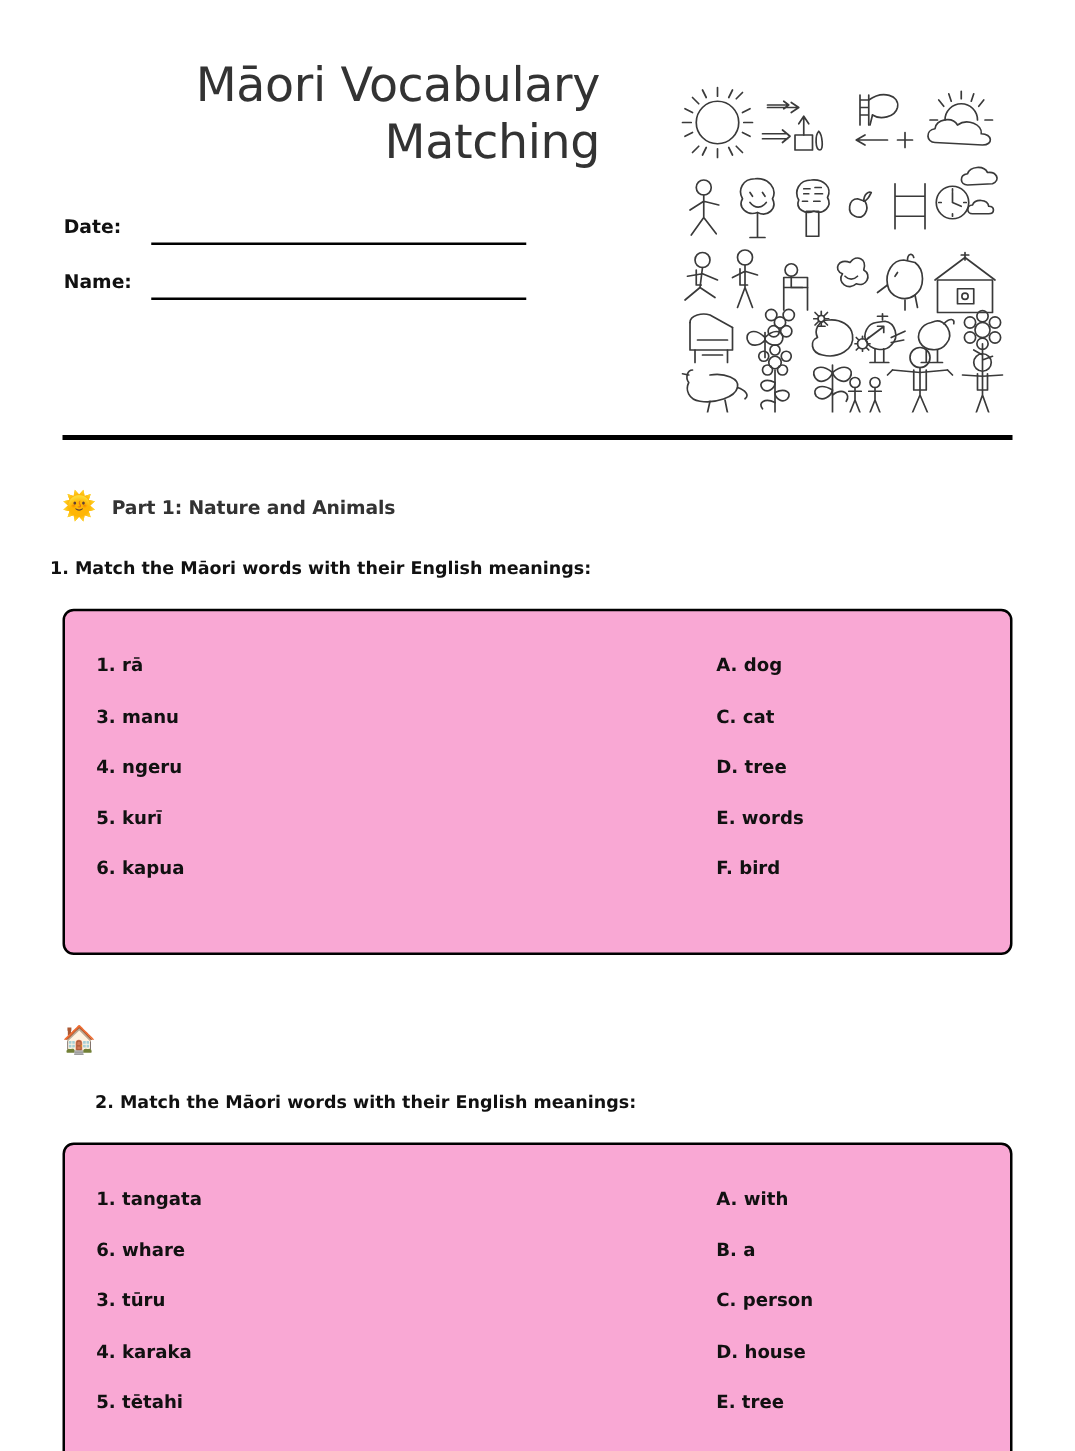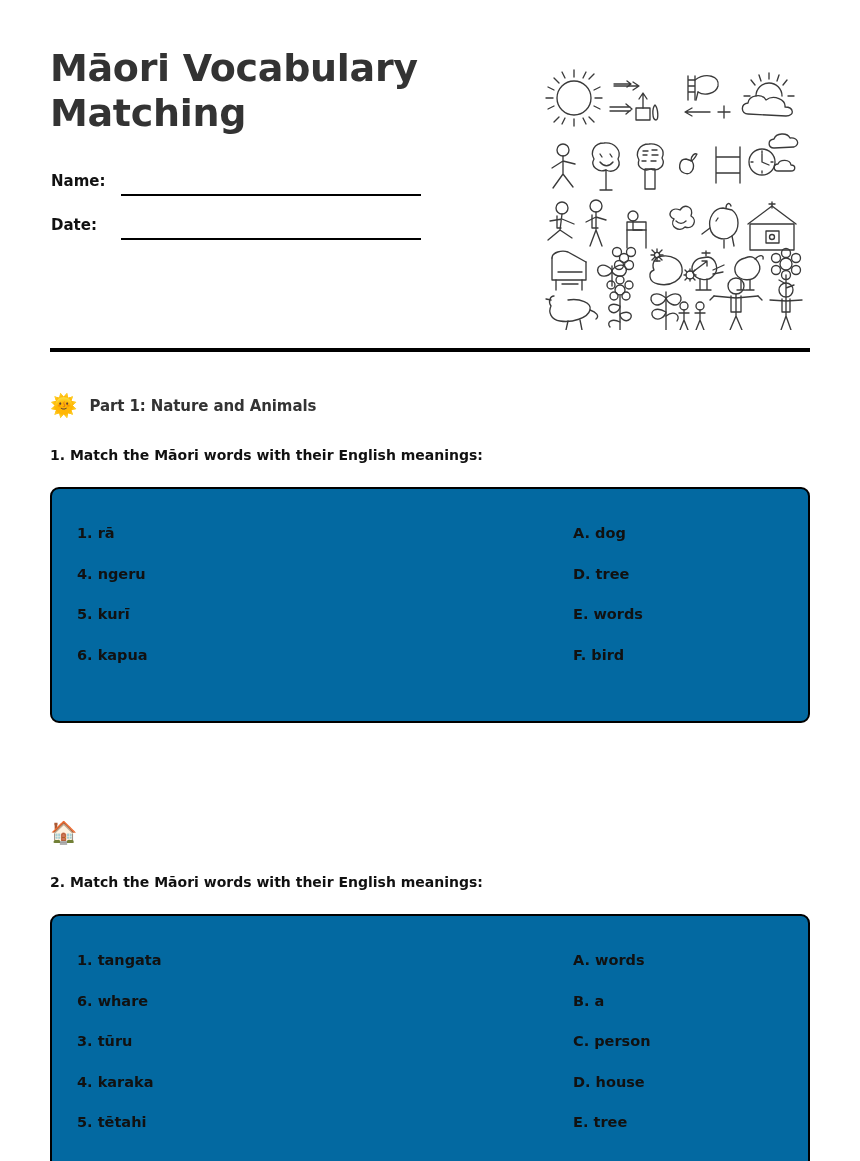--- a/index.html
+++ b/index.html
@@ -30,24 +30,25 @@
     top: 46px;
     width: 760px;
     height: 280px;
   }
   .title {
     position: absolute;
     left: 0;
     top: 0;
     width: 430px;
     font-size: 38px;
-    font-weight: bold;
+    font-weight: normal;
     line-height: 1.18;
     color: #333333;
     letter-spacing: -0.3px;
+    text-align: right;
   }
   .meta {
     position: absolute;
     left: 1px;
     top: 118px;
     width: 430px;
   }
   .meta-row {
     position: relative;
     height: 44px;
@@ -115,34 +116,34 @@
   }
   .section-title {
     font-size: 15px;
     font-weight: bold;
     color: #333333;
     letter-spacing: -0.1px;
   }
 
   .prompt {
     position: absolute;
-    left: 50px;
+    left: 40px;
     font-size: 14px;
     font-weight: bold;
     color: #111;
   }
 
   .matchbox {
     position: absolute;
     left: 50px;
     width: 760px;
     border: 2px solid #000;
     border-radius: 9px;
     box-sizing: border-box;
-    background: #0369a1;
+    background: #f9a8d4;
   }
   .matchbox-inner {
     position: relative;
     padding: 36px 0 34px 0;
   }
   .match-row {
     position: relative;
     height: 40.5px;
   }
   .match-left {
@@ -161,39 +162,39 @@
     font-weight: bold;
     color: #111;
     margin-left: 34px;
   }
 
   #part1-head { top: 391px; }
   #part1-prompt { top: 447px; }
   #part1-box { top: 487px; }
 
   #part2-head { top: 818px; }
-  #part2-prompt { top: 874px; }
+  #part2-prompt { top: 874px; margin-left: 36px; }
   #part2-box { top: 914px; height: 260px; overflow: hidden; }
 </style>
 </head>
 <body>
 
 <div class="page">
 
   <div class="header">
 
     <div class="title">Māori Vocabulary Matching</div>
 
     <div class="meta">
       <div class="meta-row">
+        <span class="meta-label">Date:</span>
+        <span class="meta-line"></span>
+      </div>
+      <div class="meta-row">
         <span class="meta-label">Name:</span>
-        <span class="meta-line"></span>
-      </div>
-      <div class="meta-row">
-        <span class="meta-label">Date:</span>
         <span class="meta-line"></span>
       </div>
     </div>
 
     <div class="illustration">
       <svg viewBox="0 0 272 272" xmlns="http://www.w3.org/2000/svg">
 
         <g>
           <circle class="ink" cx="36" cy="40" r="17"></circle>
           <path class="ink" d="M36 12 L36 19 M36 61 L36 68 M8 40 L15 40 M57 40 L64 40
@@ -449,20 +450,24 @@
 
   <div class="prompt" id="part1-prompt">1. Match the Māori words with their English meanings:</div>
 
   <div class="matchbox" id="part1-box">
     <div class="matchbox-inner">
       <div class="match-row">
         <span class="match-left">1. rā</span>
         <span class="match-right">A. dog</span>
       </div>
       <div class="match-row">
+        <span class="match-left">3. manu</span>
+        <span class="match-right">C. cat</span>
+      </div>
+      <div class="match-row">
         <span class="match-left">4. ngeru</span>
         <span class="match-right">D. tree</span>
       </div>
       <div class="match-row">
         <span class="match-left">5. kurī</span>
         <span class="match-right">E. words</span>
       </div>
       <div class="match-row">
         <span class="match-left">6. kapua</span>
         <span class="match-right">F. bird</span>
@@ -473,21 +478,21 @@
   <div class="section-head" id="part2-head">
     <span class="section-emoji">🏠</span>
   </div>
 
   <div class="prompt" id="part2-prompt">2. Match the Māori words with their English meanings:</div>
 
   <div class="matchbox" id="part2-box">
     <div class="matchbox-inner">
       <div class="match-row">
         <span class="match-left">1. tangata</span>
-        <span class="match-right">A. words</span>
+        <span class="match-right">A. with</span>
       </div>
       <div class="match-row">
         <span class="match-left">6. whare</span>
         <span class="match-right">B. a</span>
       </div>
       <div class="match-row">
         <span class="match-left">3. tūru</span>
         <span class="match-right">C. person</span>
       </div>
       <div class="match-row">

